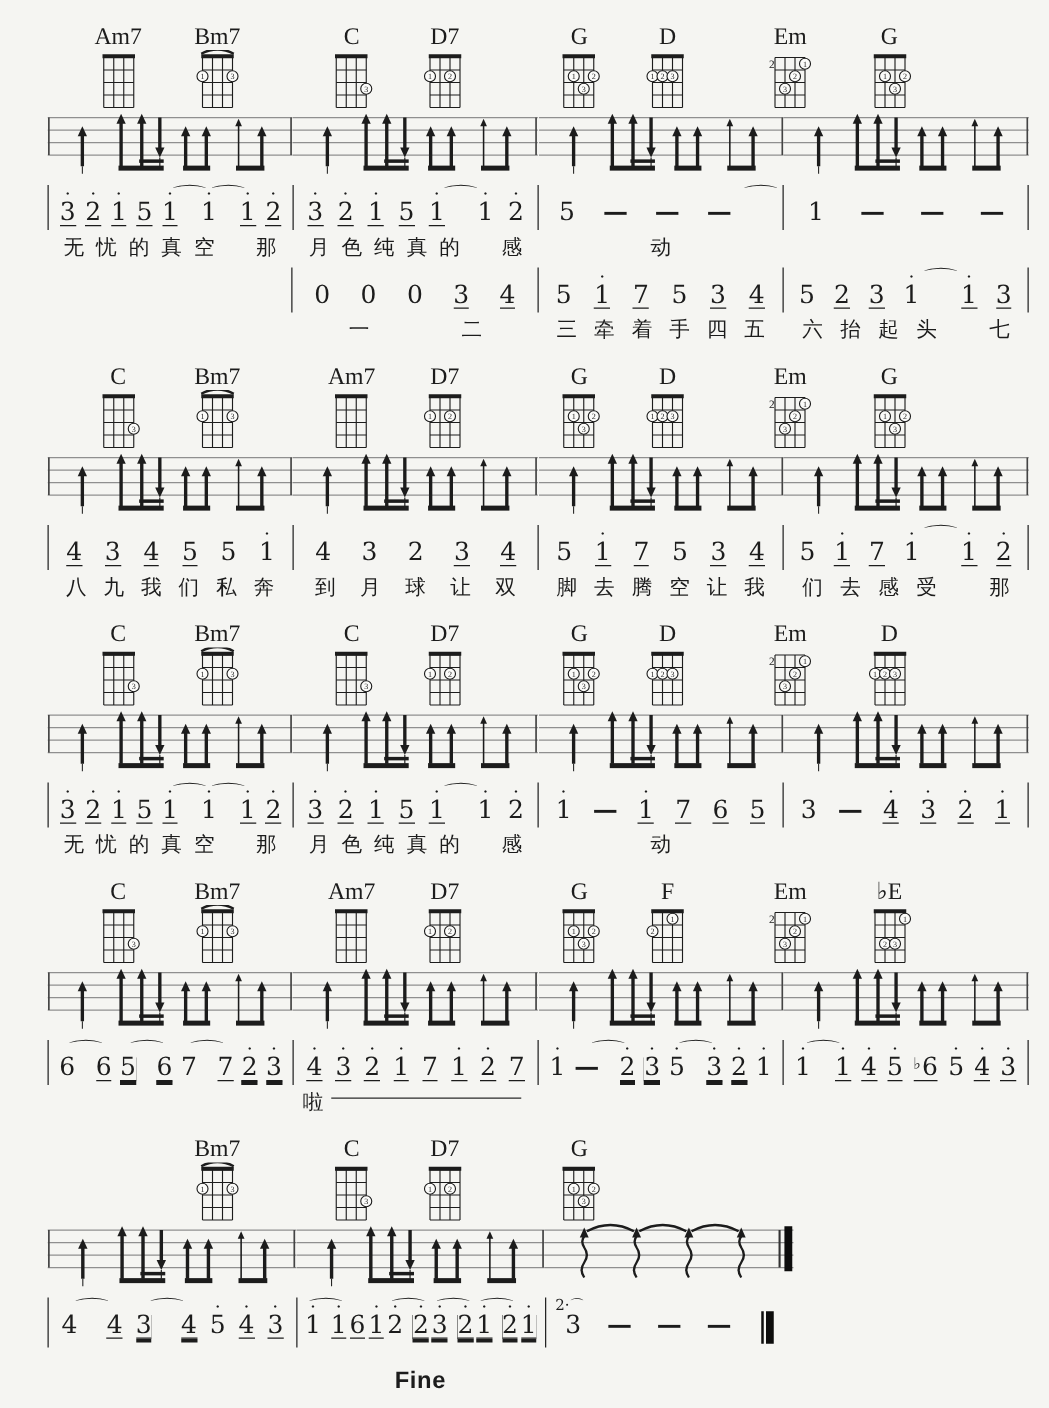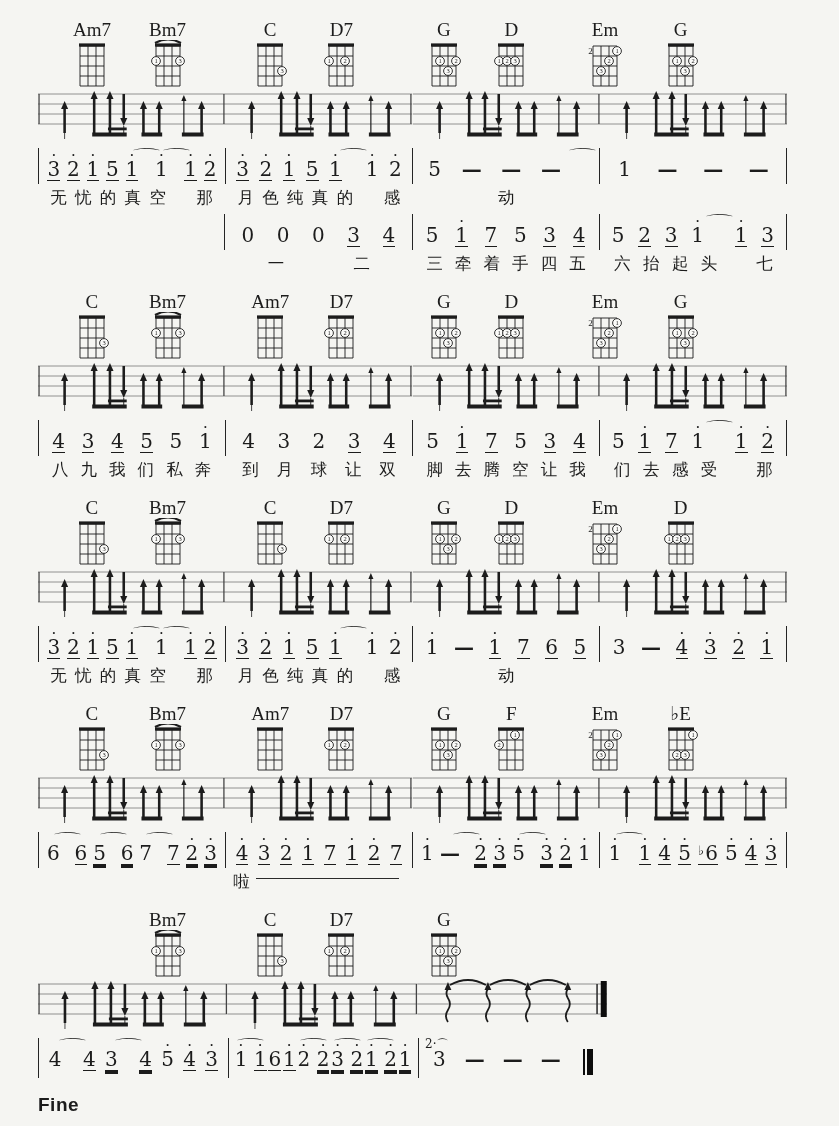--- a/index.html
+++ b/index.html
@@ -1,18 +1,18 @@
 <!DOCTYPE html>
 <html><head>
 <meta charset="utf-8">
 <style>
   html,body{margin:0;padding:0}
   body{width:839px;height:1126px;background:#f5f5f2;color:#1c1c1c;
        font-family:"Liberation Serif",serif;overflow:hidden}
-  .sheet{padding:20px 52px 0 38px;position:relative}
+  .sheet{padding:20px 16px 0 38px;position:relative}
   .system{margin-bottom:16px}
   
   .chordrow{position:relative;height:64px}
   .chord{position:absolute;top:0;width:70px;transform:translateX(-50%);text-align:center}
   .chord-name{font-size:19px;height:19px;line-height:19px;font-family:"Liberation Serif",serif}
   .chord svg{display:block;margin:1px auto 0}
   
   .staff{display:flex;height:58px;margin-top:2px}
   .staff .sm{flex:1;position:relative}
   .staff svg{position:absolute;left:0;top:0;width:100%;height:100%}
@@ -37,21 +37,21 @@
   .endbar{display:inline-block;width:6px;height:26px;background:#0d0d0d;
           margin-left:4px;border-left:2px solid #0d0d0d;padding-left:2px;
           background-clip:content-box;align-self:center}
   
   .lyrics{display:flex;min-height:25px;margin-top:1px;
           font-family:"DejaVu Sans",sans-serif;font-size:16.5px}
   .lyrics .m{flex:1;display:flex;justify-content:space-around;align-items:center;padding:0 8px}
   .lyrics .w{min-width:14px;text-align:center}
   .lyr-rule{flex:1 1 auto;border-bottom:1.6px solid #2a2a2a;margin:0 6px 7px 6px;height:1px}
   .narrow{width:76%}
-  .fine{width:76%;text-align:left;font-family:"Liberation Sans",sans-serif;
+  .fine{width:76%;text-align:center;font-family:"Liberation Sans",sans-serif;
         font-weight:bold;font-size:19px;margin-top:3px;padding-right:2px;letter-spacing:.5px}
 </style>
 </head>
 <body>
 
 <div class="sheet">
   <div id="systems">
       <div class="system">
         <div class="chordrow">
           <div class="chord" style="left: 7.2%;">

